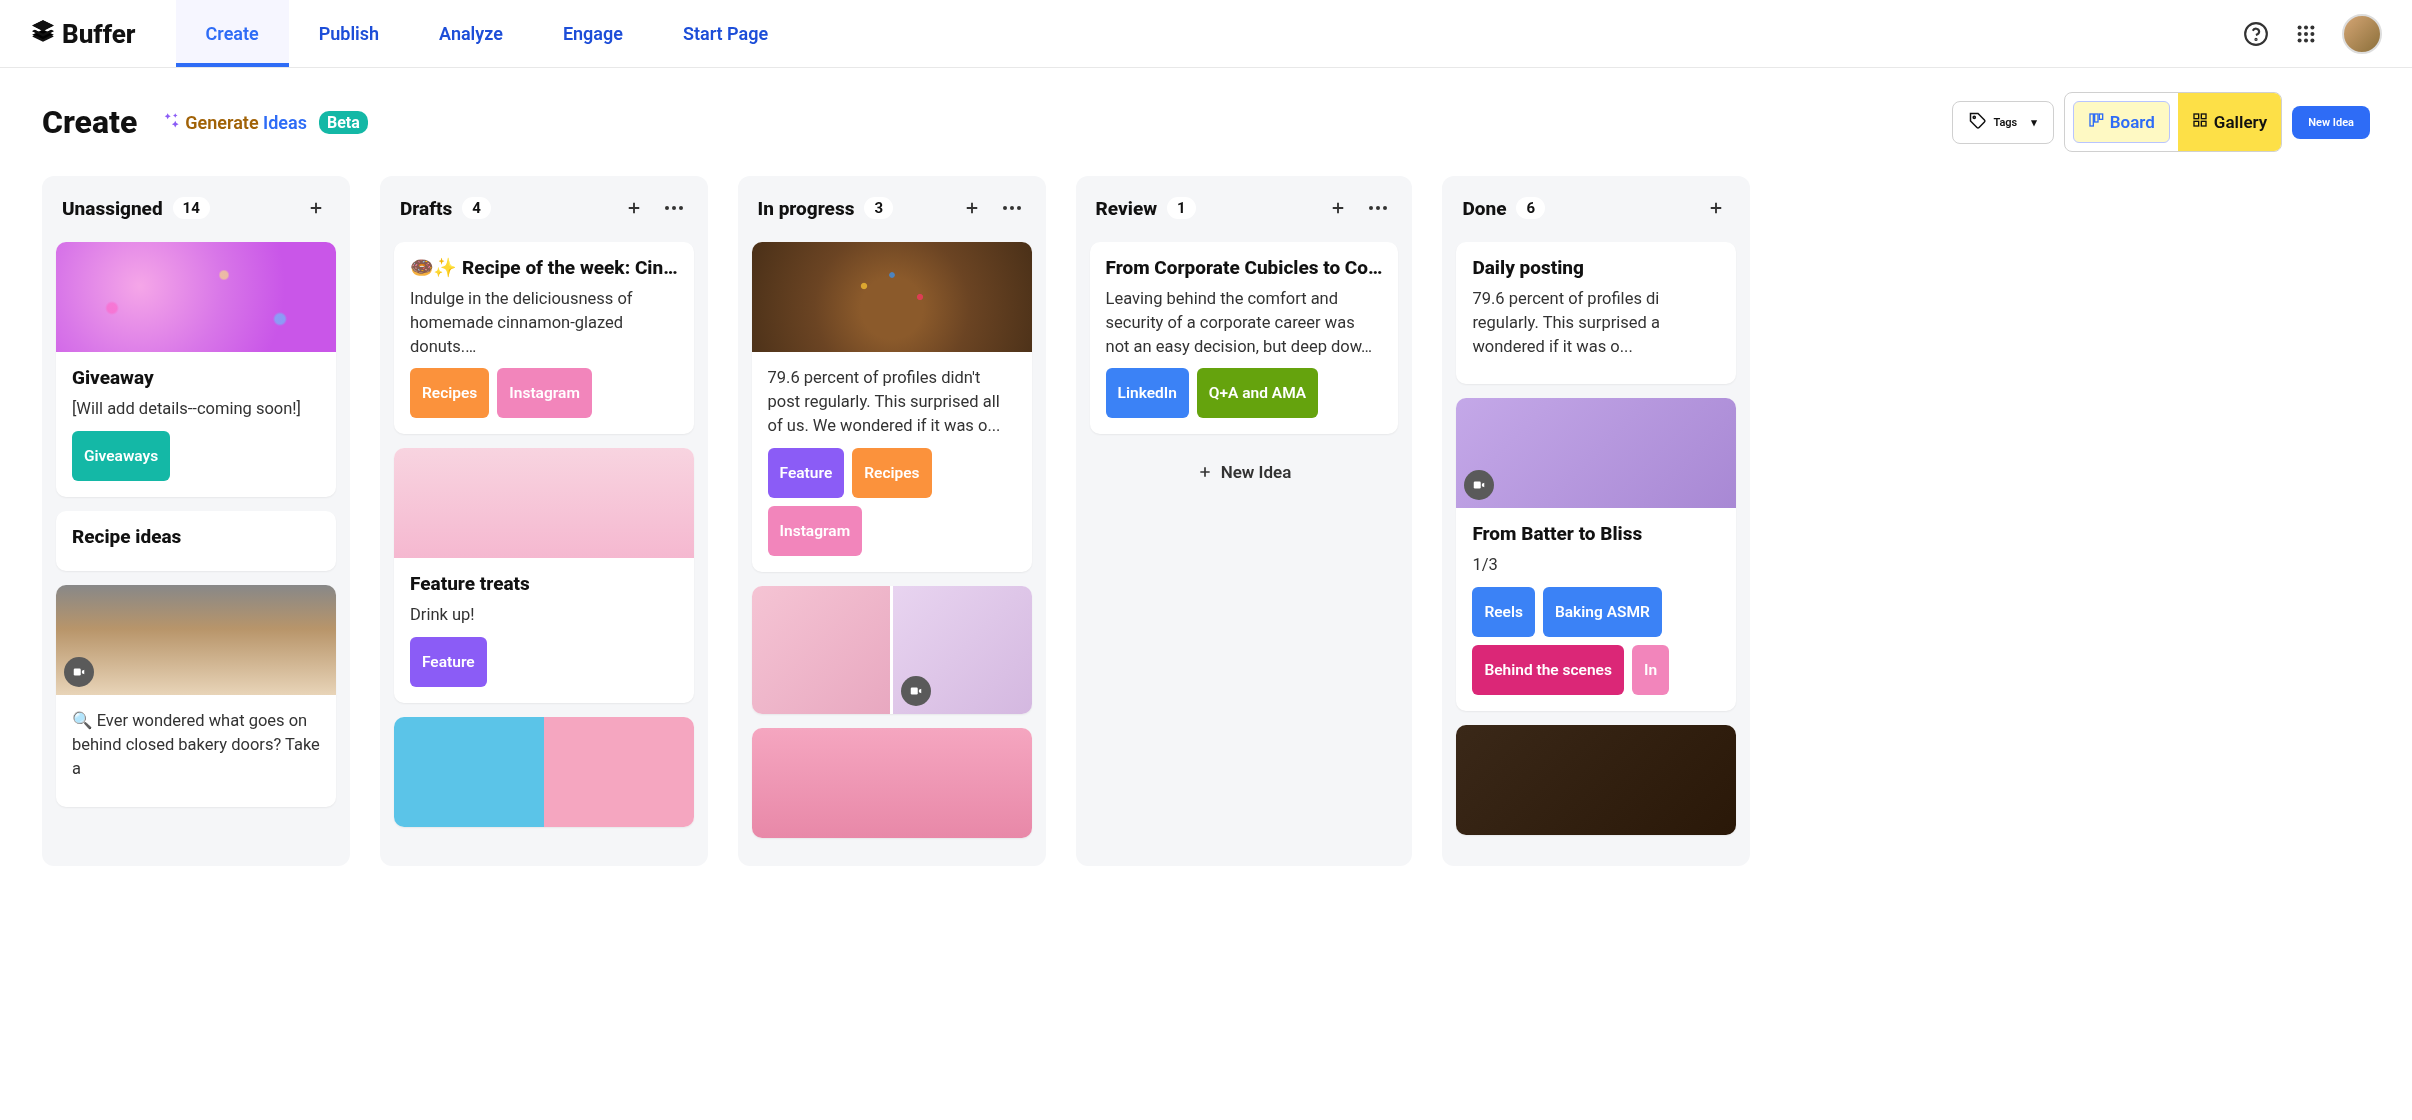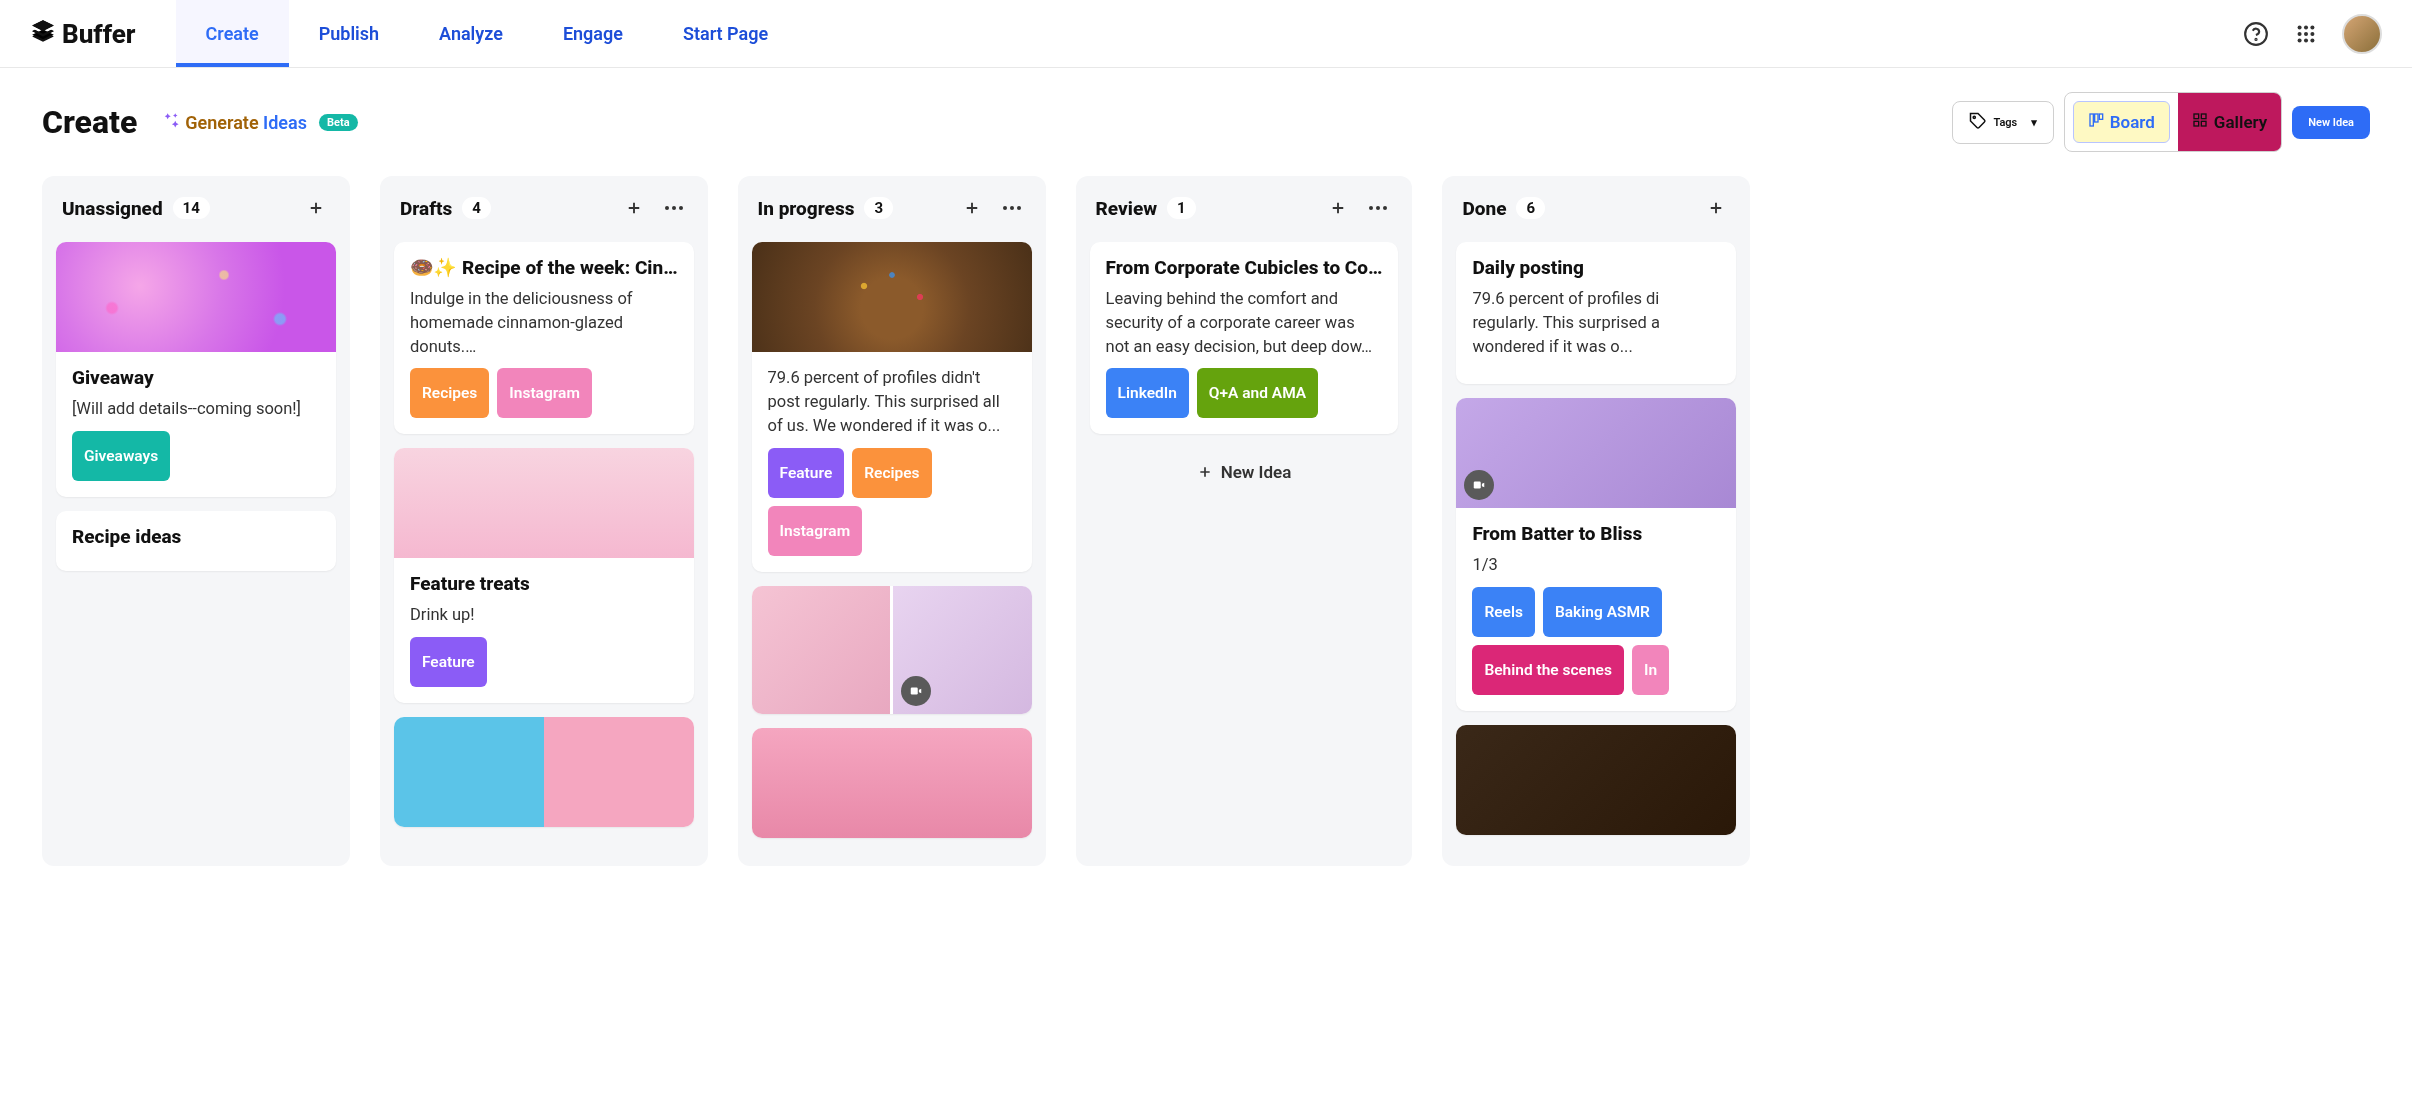--- a/index.html
+++ b/index.html
@@ -17,25 +17,25 @@
 .icon-btn { width: 28px; height: 28px; display:flex; align-items:center; justify-content:center; cursor:pointer; color:#333; }
 .avatar { width: 40px; height: 40px; border-radius: 50%; background: linear-gradient(135deg,#d4a574,#8b6f3a); border: 2px solid #ddd; }
 
 
 .toolbar { display:flex; align-items:center; padding: 24px 42px; }
 .page-title { font-size: 32px; font-weight: 800; margin-right: 24px; }
 .generate { display:flex; align-items:center; gap:6px; font-size:18px; font-weight:600; cursor:pointer; }
 .generate .wand { color:#8b5cf6; }
 .generate-text .gen { color:#a16207; }
 .generate-text .ideas { color:#2e6cf6; }
-.beta { background:#14b8a6; color:#fff; font-size:11px; font-weight:700; padding:2px 8px; border-radius:10px; margin-left:6px; }
+.beta { background:#14b8a6; color:#fff; font-size:16px; font-weight:700; padding:2px 8px; border-radius:10px; margin-left:6px; }
 .toolbar-right { margin-left:auto; display:flex; align-items:center; gap:10px; }
 .btn { display:flex; align-items:center; gap:6px; padding:10px 16px; border:1px solid #d0d0d0; border-radius:8px; font-size:11px; font-weight:600; background:#fff; cursor:pointer; }
 .view-toggle { display:flex; border:1px solid #d0d0d0; border-radius:8px; overflow:hidden; }
-.view-btn { display:flex; align-items:center; gap:6px; padding:10px 14px; font-size:17px; font-weight:600; cursor:pointer; background:#be185d; }
+.view-btn { display:flex; align-items:center; gap:6px; padding:10px 14px; font-size:17px; font-weight:600; cursor:pointer; background:#fde047; }
 .view-btn.active { background:#fef9c3; color:#2e6cf6; border:1px solid #b8c4ff; border-radius:6px; margin:8px; }
 .btn-primary { background:#2e6cf6; color:#fff; border:none; }
 
 
 .board { display:flex; gap:30px; padding:0 42px 30px; overflow-x:auto; }
 .column { flex:0 0 308px; background:#f5f6f8; border-radius:12px; padding:14px; }
 .col-header { display:flex; align-items:center; gap:10px; margin-bottom:16px; padding:4px 6px; }
 .col-title { font-size:19px; font-weight:800; }
 .count { background:#fff; border-radius:12px; padding:2px 10px; font-size:15px; font-weight:700; }
 .col-actions { margin-left:auto; display:flex; gap:12px; align-items:center; }
@@ -196,20 +196,33 @@
           <div class="tags">
             <span class="tag" style="background: rgb(20, 184, 166);">Giveaways</span>
           </div>
         </div>
       </div>
       <div class="card">
         <div class="card-body">
           <div class="card-title wrap">Recipe ideas</div>
         </div>
       </div>
+      <div class="card">
+        <div class="card-img img-baker" style="position: relative;">
+          <span class="video-badge" style="bottom:8px;left:8px;">
+            <svg width="14" height="14" viewBox="0 0 24 24" fill="currentColor">
+              <rect x="3" y="6" width="12" height="12" rx="2"></rect>
+              <path d="M17 10l4-2v8l-4-2z"></path>
+            </svg>
+          </span>
+        </div>
+        <div class="card-body">
+          <div class="card-text">🔍 Ever wondered what goes on behind closed bakery doors? Take a</div>
+        </div>
+      </div>
     </div>
     <div class="column">
       <div class="col-header">
     <span class="col-title">Drafts</span>
     <span class="count">4</span>
     <span class="col-actions">
       <span class="icon-btn">
             <svg width="18" height="18" viewBox="0 0 24 24" stroke="currentColor" stroke-width="2.5" fill="none">
               <path d="M12 5v14M5 12h14"></path>
             </svg>

